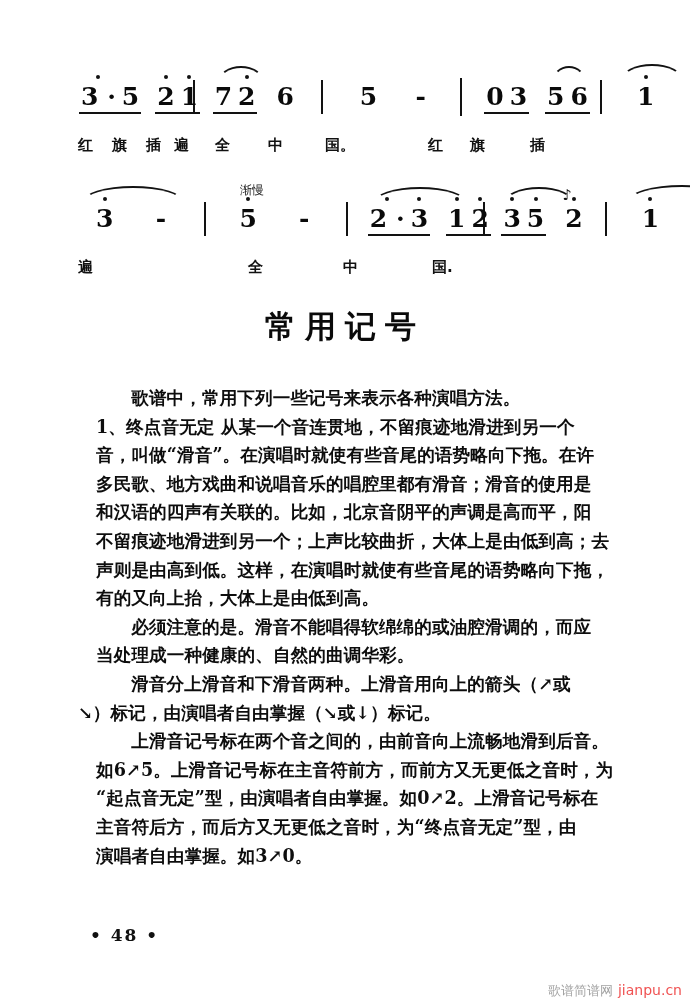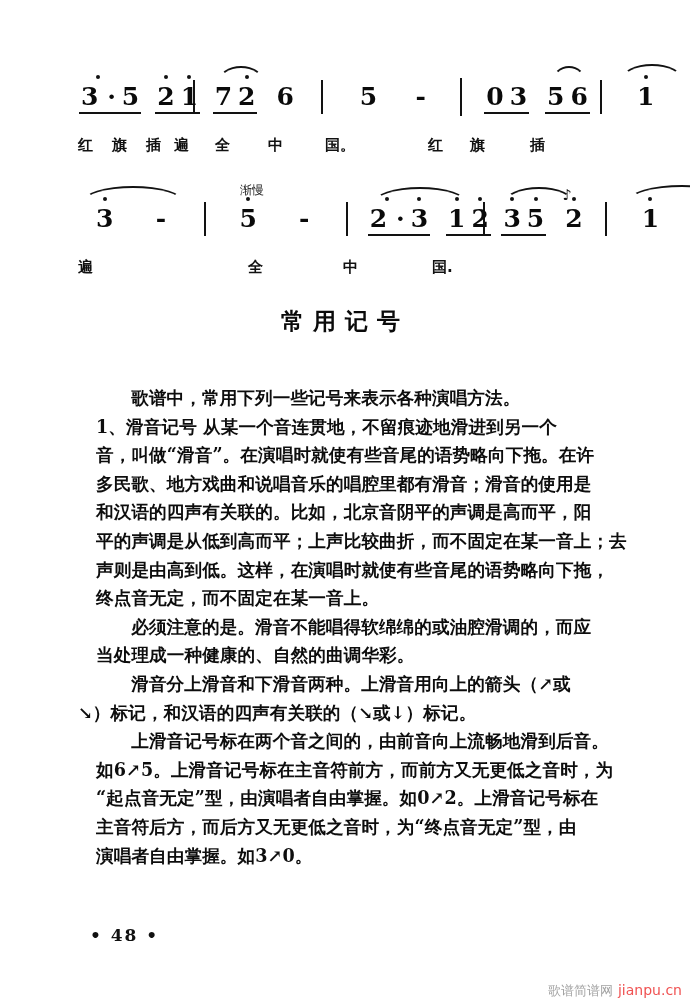--- a/index.html
+++ b/index.html
@@ -161,21 +161,21 @@
 
   
   .section-title {
     position: absolute;
     top: 306px;
     left: 0;
     right: 0;
     text-align: center;
     font-family: "DejaVu Sans", "Liberation Sans", sans-serif;
     font-weight: 700;
-    font-size: 23px;
+    font-size: 31px;
     letter-spacing: 9px;
     color: #0a0a0a;
   }
 
   
   .body-text {
     position: absolute;
     top: 384px;
     left: 96px;
     width: 506px;
@@ -432,33 +432,33 @@
       <span class="lyric" style="left:432px">国.</span>
     </div>
   </div>
 
   <div class="section-title">常用记号</div>
 
   <div class="body-text">
 
     <p class="indent">歌谱中，常用下列一些记号来表示各种演唱方法。</p>
 
-    <p><span>1、<span class="bold-term">滑音记号</span>  从某一个音连贯地，不留痕迹地滑进到另一个</span></p>
+    <p><span>1、<span class="bold-term">终点音无定</span>  从某一个音连贯地，不留痕迹地滑进到另一个</span></p>
     <p>音，叫做“滑音”。在演唱时就使有些音尾的语势略向下拖。在许</p>
     <p>多民歌、地方戏曲和说唱音乐的唱腔里都有滑音；滑音的使用是</p>
     <p>和汉语的四声有关联的。比如，北京音阴平的声调是高而平，阳</p>
-    <p>平的声调是从低到高而平；上声比较曲折，而不固定在某一音上；去</p>
+    <p>不留痕迹地滑进到另一个；上声比较曲折，大体上是由低到高；去</p>
     <p>声则是由高到低。这样，在演唱时就使有些音尾的语势略向下拖，</p>
-    <p>终点音无定，而不固定在某一音上。</p>
+    <p>有的又向上抬，大体上是由低到高。</p>
 
     <p class="indent">必须注意的是。滑音不能唱得软绵绵的或油腔滑调的，而应</p>
     <p>当处理成一种健康的、自然的曲调华彩。</p>
 
     <p class="indent">滑音分上滑音和下滑音两种。上滑音用向上的箭头（↗或</p>
-    <p class="hang">↘）标记，和汉语的四声有关联的（↘或↓）标记。</p>
+    <p class="hang">↘）标记，由演唱者自由掌握（↘或↓）标记。</p>
 
     <p class="indent">上滑音记号标在两个音之间的，由前音向上流畅地滑到后音。</p>
     <p>如6↗5。上滑音记号标在主音符前方，而前方又无更低之音时，为</p>
     <p>“起点音无定”型，由演唱者自由掌握。如0↗2。上滑音记号标在</p>
     <p>主音符后方，而后方又无更低之音时，为“终点音无定”型，由</p>
     <p>演唱者自由掌握。如3↗0。</p>
   </div>
 
   <div class="page-number">• 48 •</div>
 

